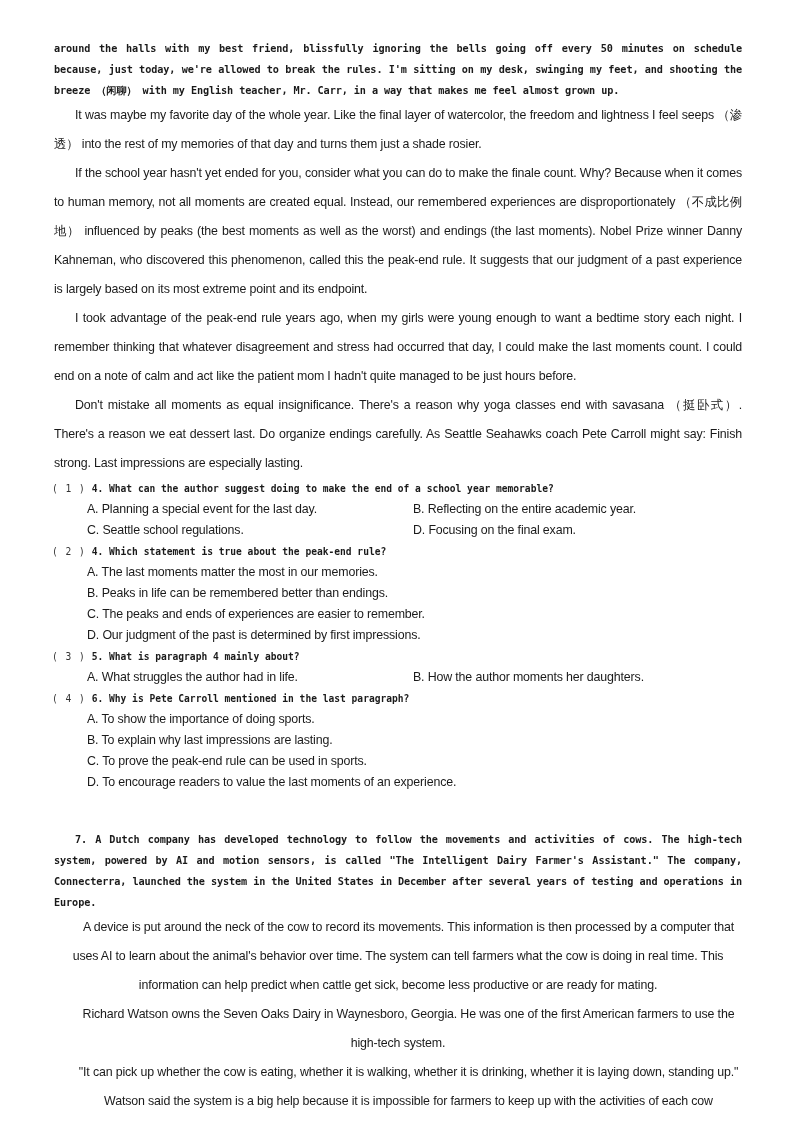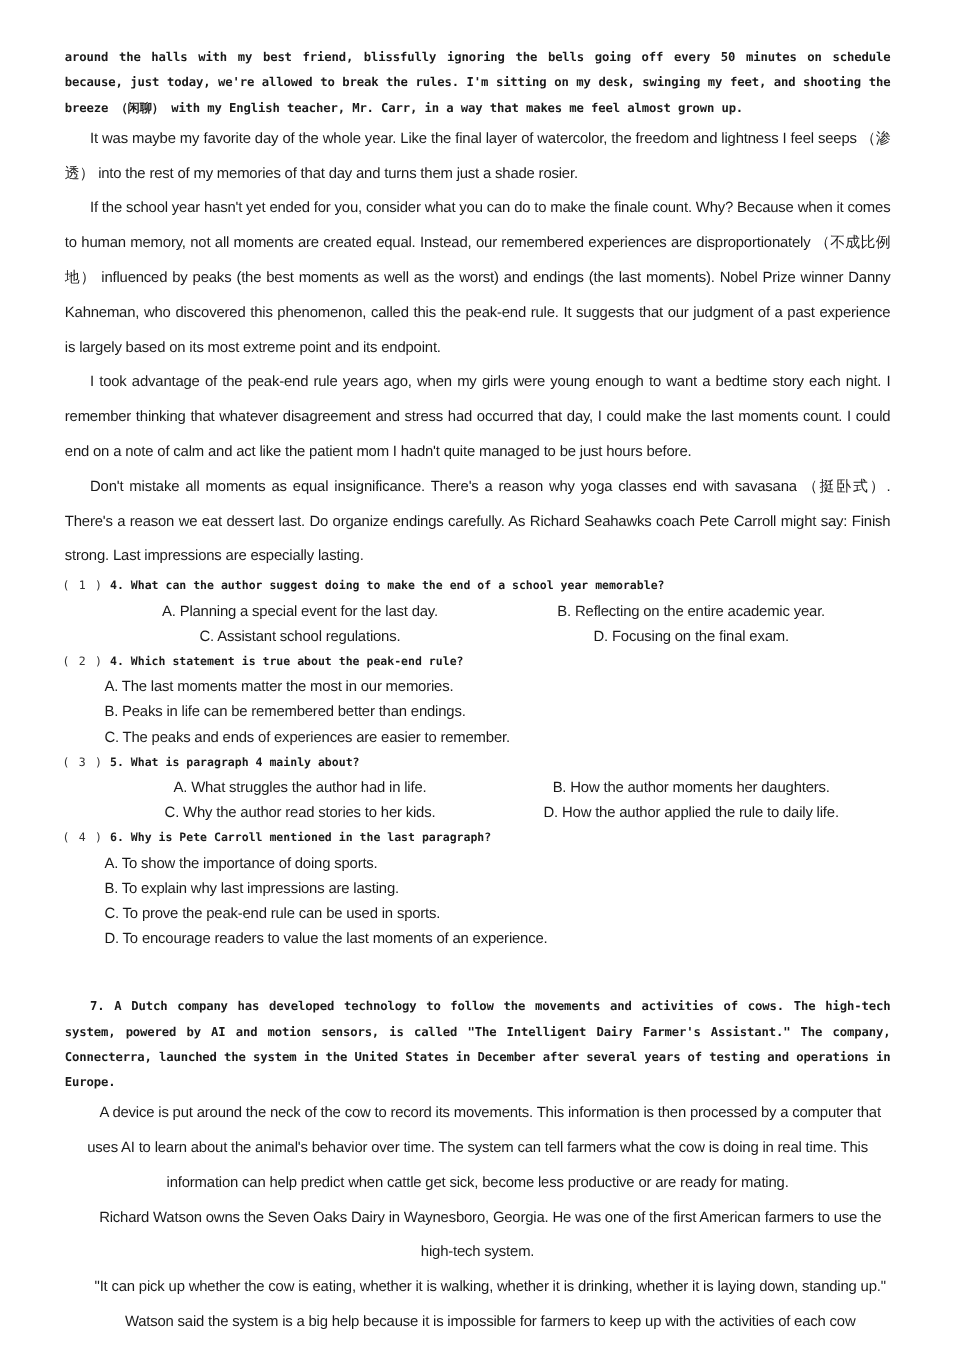--- a/index.html
+++ b/index.html
@@ -8,80 +8,77 @@
   .mono { font-family: "DejaVu Sans Mono", "Liberation Mono", monospace; font-size: 10.2px; font-weight: bold; line-height: 21px; letter-spacing: -0.1px; }
   .mono.justify { text-align: justify; text-align-last: left; }
   .body-p { font-family: "Liberation Sans", sans-serif; font-size: 12.4px; line-height: 29px; text-align: justify; letter-spacing: -0.15px; margin: 0; }
   .body-p.indent { text-indent: 21px; }
   .body-p.noj { text-align: center; }
   p { margin: 0; }
   .q-stem { font-family: "DejaVu Sans Mono", "Liberation Mono", monospace; font-size: 9.6px; font-weight: bold; line-height: 21px; margin-left: -2px; }
   .q-num { font-weight: normal; color: #333; letter-spacing: 1px; }
   .opts { padding-left: 33px; font-family: "Liberation Sans", sans-serif; font-size: 12.4px; line-height: 21px; letter-spacing: -0.15px; }
   .opts-row { display: flex; }
-  .opts-row .opt { width: 326px; text-align: center; }
+  .opts-row .opt { width: 326px; }
   .opt { display: block; }
   .gap { height: 36px; }
   .q-block { margin: 0; }
   .s7-head { text-indent: 21px; }
 </style>
 </head>
 <body>
 
 <div class="page">
 
   <p class="mono justify">around the halls with my best friend, blissfully ignoring the bells going off every 50 minutes on schedule because, just today, we're allowed to break the rules. I'm sitting on my desk, swinging my feet, and shooting the breeze （闲聊） with my English teacher, Mr. Carr, in a way that makes me feel almost grown up.</p>
 
   <p class="body-p indent">It was maybe my favorite day of the whole year. Like the final layer of watercolor, the freedom and lightness I feel seeps （渗透） into the rest of my memories of that day and turns them just a shade rosier.</p>
   <p class="body-p indent">If the school year hasn't yet ended for you, consider what you can do to make the finale count. Why? Because when it comes to human memory, not all moments are created equal. Instead, our remembered experiences are disproportionately （不成比例地） influenced by peaks (the best moments as well as the worst) and endings (the last moments). Nobel Prize winner Danny Kahneman, who discovered this phenomenon, called this the peak-end rule. It suggests that our judgment of a past experience is largely based on its most extreme point and its endpoint.</p>
   <p class="body-p indent">I took advantage of the peak-end rule years ago, when my girls were young enough to want a bedtime story each night. I remember thinking that whatever disagreement and stress had occurred that day, I could make the last moments count. I could end on a note of calm and act like the patient mom I hadn't quite managed to be just hours before.</p>
-  <p class="body-p indent">Don't mistake all moments as equal insignificance. There's a reason why yoga classes end with savasana （挺卧式）. There's a reason we eat dessert last. Do organize endings carefully. As Richard Seahawks coach Pete Carroll might say: Finish strong. Last impressions are especially lasting.</p>
+  <p class="body-p indent">Don't mistake all moments as equal insignificance. There's a reason why yoga classes end with savasana （挺卧式）. There's a reason we eat dessert last. Do organize endings carefully. As Seattle Seahawks coach Pete Carroll might say: Finish strong. Last impressions are especially lasting.</p>
 
   <div class="q-block">
     <div class="q-stem">
       <span class="q-num">( 1 )</span>
       <span>4. What can the author suggest doing to make the end of a school year memorable?</span>
     </div>
     <div class="opts">
       <div class="opts-row">
         <span class="opt">A. Planning a special event for the last day.</span>
         <span class="opt">B. Reflecting on the entire academic year.</span>
       </div>
       <div class="opts-row">
-        <span class="opt">C. Assistant school regulations.</span>
+        <span class="opt">C. Seattle school regulations.</span>
         <span class="opt">D. Focusing on the final exam.</span>
       </div>
     </div>
   </div>
 
   <div class="q-block">
     <div class="q-stem">
       <span class="q-num">( 2 )</span>
       <span>4. Which statement is true about the peak-end rule?</span>
     </div>
     <div class="opts">
       <span class="opt">A. The last moments matter the most in our memories.</span>
       <span class="opt">B. Peaks in life can be remembered better than endings.</span>
       <span class="opt">C. The peaks and ends of experiences are easier to remember.</span>
+      <span class="opt">D. Our judgment of the past is determined by first impressions.</span>
     </div>
   </div>
 
   <div class="q-block">
     <div class="q-stem">
       <span class="q-num">( 3 )</span>
       <span>5. What is paragraph 4 mainly about?</span>
     </div>
     <div class="opts">
       <div class="opts-row">
         <span class="opt">A. What struggles the author had in life.</span>
         <span class="opt">B. How the author moments her daughters.</span>
-      </div>
-      <div class="opts-row">
-        <span class="opt">C. Why the author read stories to her kids.</span>
-        <span class="opt">D. How the author applied the rule to daily life.</span>
       </div>
     </div>
   </div>
 
   <div class="q-block">
     <div class="q-stem">
       <span class="q-num">( 4 )</span>
       <span>6. Why is Pete Carroll mentioned in the last paragraph?</span>
     </div>
     <div class="opts">

